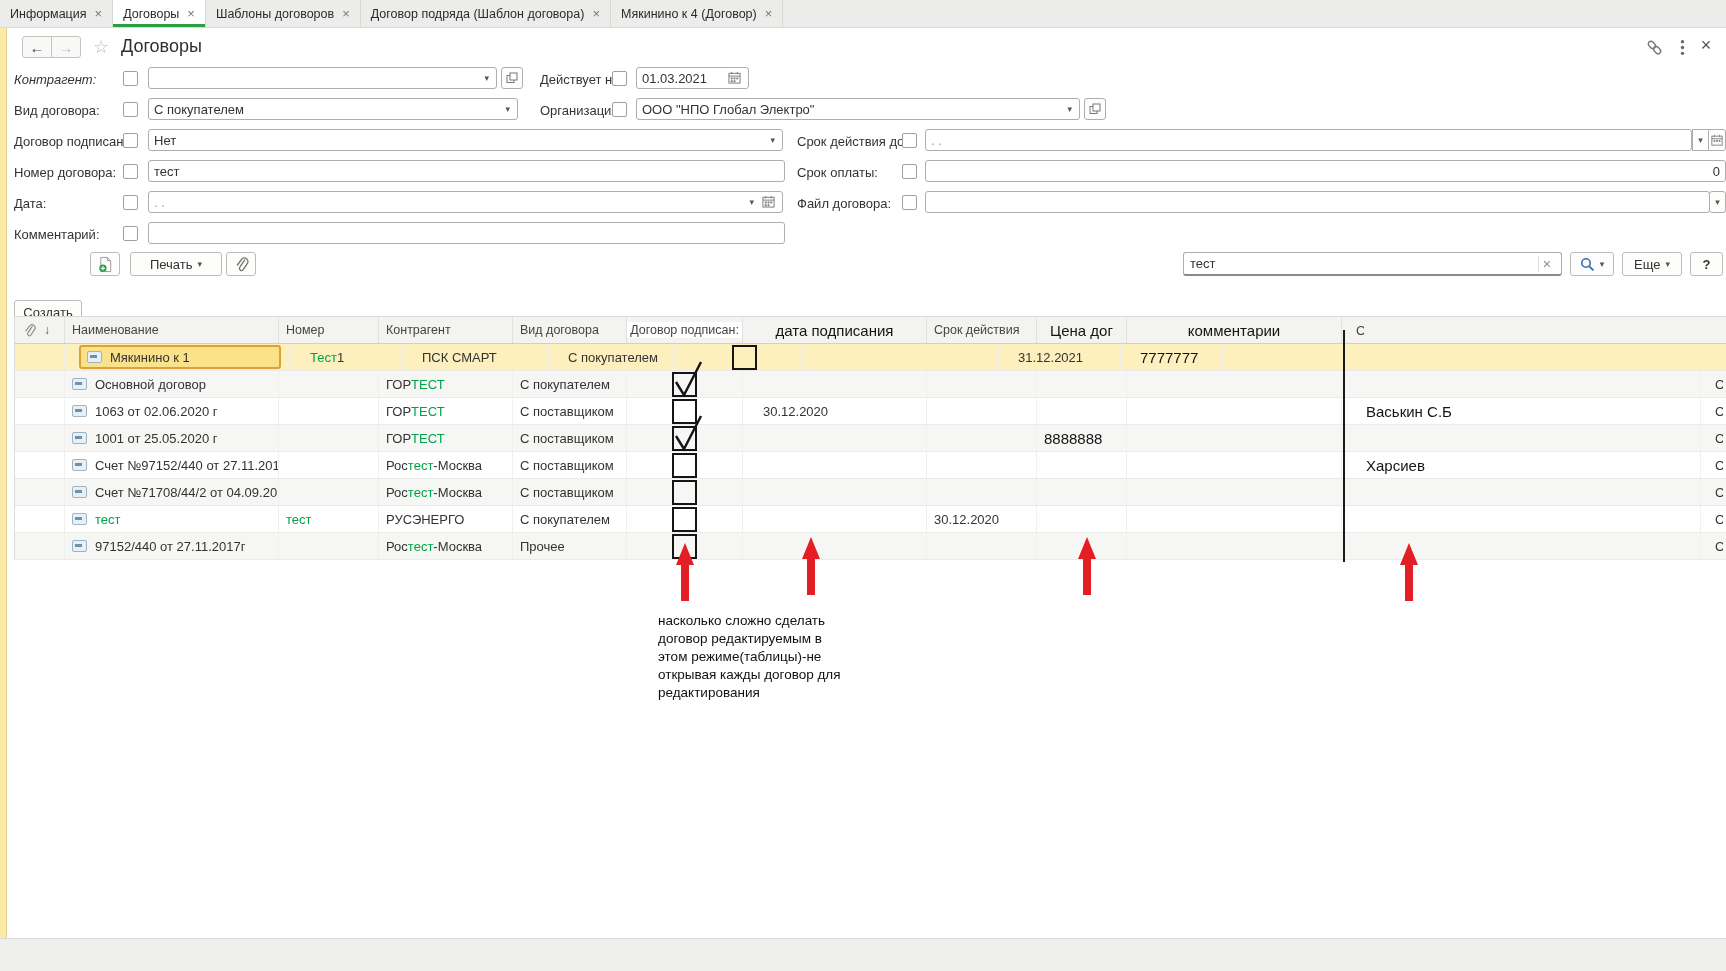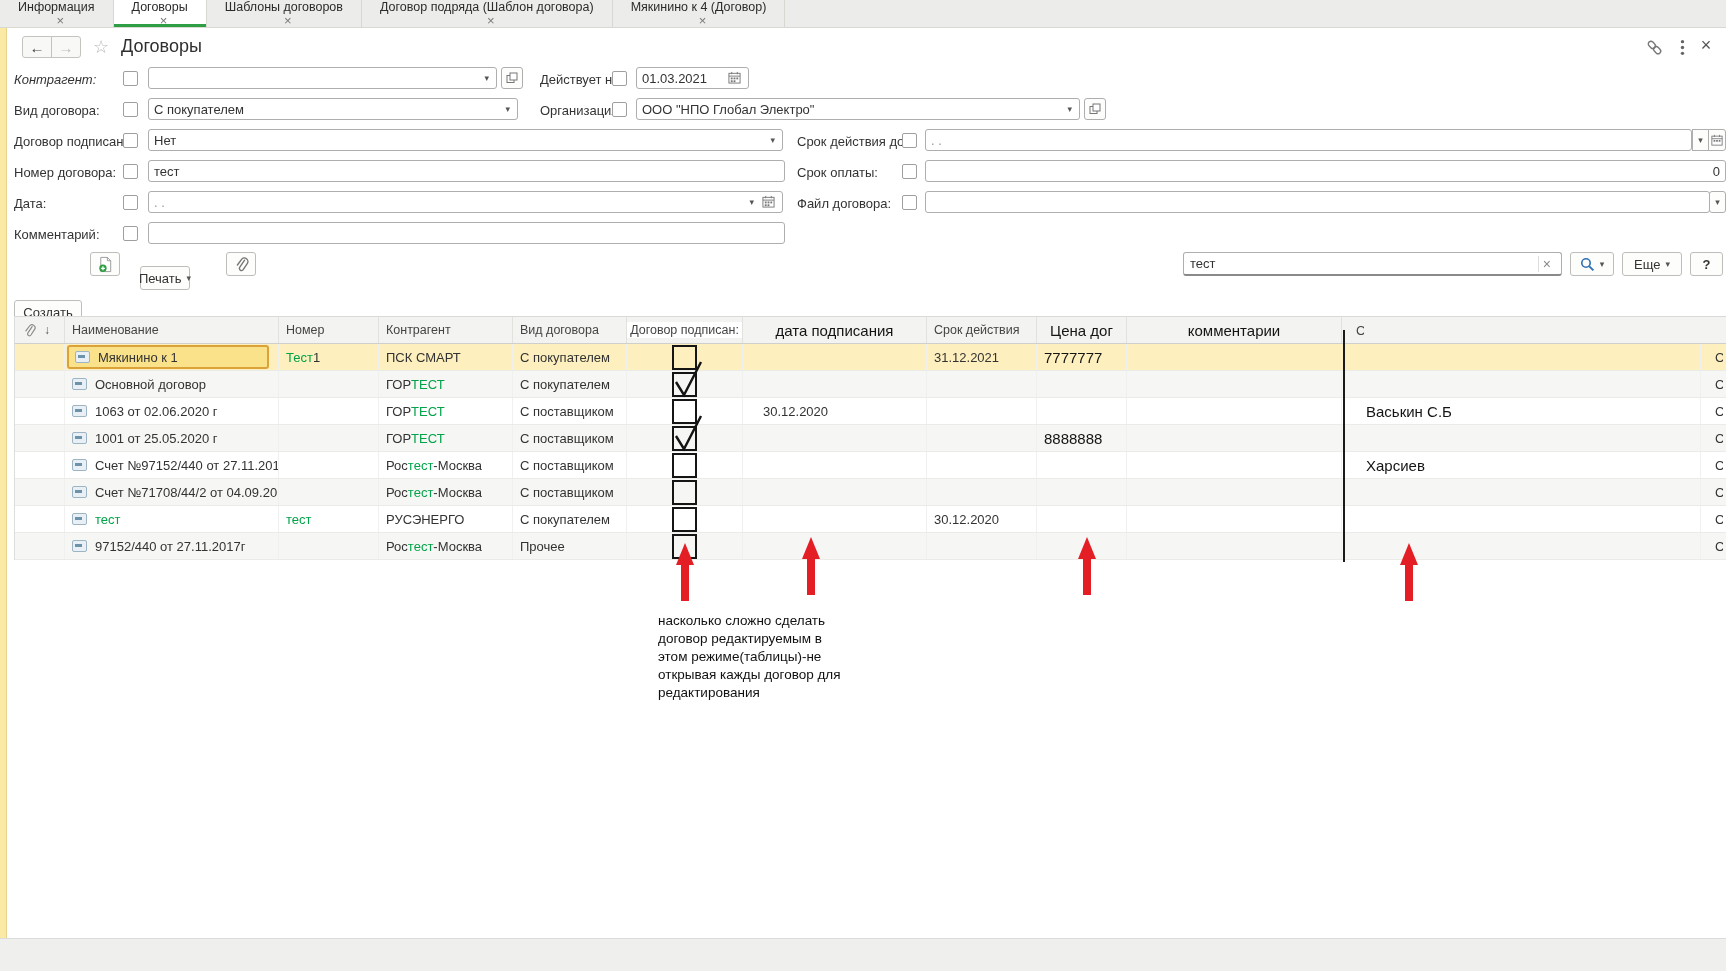--- a/index.html
+++ b/index.html
@@ -1,19 +1,19 @@
 <!DOCTYPE html>
 <html><head>
 <meta charset="utf-8">
 <style>
 html,body{margin:0;padding:0;overflow:hidden;}
 body{width:1726px;height:971px;position:relative;background:#fff;font-family:"Liberation Sans",sans-serif;color:#333;}
 
 .tabbar{position:absolute;left:0;top:0;width:1726px;height:28px;background:#ececea;border-bottom:1px solid #d9d9d4;display:flex;align-items:stretch;box-sizing:border-box;}
-.tab{display:flex;align-items:center;padding:0 18px;font-size:12.5px;color:#2b2b2b;border-right:1px solid #d8d8d3;cursor:default;white-space:nowrap;flex-direction:column;}
+.tab{display:flex;align-items:center;padding:0 10px;font-size:12.5px;color:#2b2b2b;border-right:1px solid #d8d8d3;cursor:default;white-space:nowrap;}
 .tab.active{background:#fff;box-shadow:inset 0 -3px 0 #2e9e44;}
 .tab-close{margin-left:8px;color:#777;font-size:13px;line-height:1;}
 
 .navbtn{position:absolute;width:30px;height:22px;border:1px solid #c3c3c0;background:#f8f8f6;border-radius:3px;display:flex;align-items:center;justify-content:center;font-size:15px;box-sizing:border-box;}
 .star{position:absolute;font-size:18px;color:#b9b9b5;}
 .title{position:absolute;font-size:18px;color:#2f2f2f;}
 .winicon{position:absolute;width:20px;height:20px;display:flex;align-items:center;justify-content:center;color:#666;}
 
 .flabel{position:absolute;font-size:13px;color:#333;white-space:nowrap;}
 .fcheck{position:absolute;width:15px;height:15px;border:1px solid #9f9f9f;border-radius:2px;background:#fff;box-sizing:border-box;}
@@ -32,21 +32,21 @@
 .table{position:absolute;left:14px;top:316px;width:1712px;border-left:1px solid #dddddb;}
 .thead,.trow{display:grid;grid-template-columns:50px 214px 100px 134px 114px 116px 184px 110px 90px 215px 359px 22px;}
 .thead{height:26px;background:#f3f3f1;border-top:1px solid #d9d9d6;border-bottom:1px solid #cfcfcc;align-items:stretch;}
 .hcell{font-size:12.5px;color:#444;padding:0 7px;border-right:1px solid #e1e1de;display:flex;align-items:center;box-sizing:border-box;overflow:hidden;white-space:nowrap;}
 .hcell.center{justify-content:center;}
 .annhdr{font-size:15px;color:#141414;}
 .patch{background:#fff;padding:1px 5px;}
 .sorticon{color:#555;font-size:12px;margin-left:8px;}
 .trow{height:26px;border-bottom:1px solid #ebebe8;background:#fff;}
 .trow.alt{background:#f6f6f4;}
-.trow.selected{background:#fdf0be;}
+.trow.selected{background:#fdf0be;gap:12px;}
 .tcell{font-size:13px;color:#333;display:flex;align-items:center;padding:0 7px;border-right:1px solid #f0f0ee;overflow:visible;box-sizing:border-box;white-space:nowrap;}
 .tcell.clip{overflow:hidden;}
 .tcell.pad20{padding-left:20px;}
 .tcell.pad24{padding-left:24px;}
 .tcell.cbcell{justify-content:center;overflow:visible;}
 .annfont{font-size:15px;color:#141414;}
 .hl{color:#00a34a;}
 .focusbox{border:2px solid #dca23a;background:#fae28a;border-radius:3px;height:24px;display:flex;align-items:center;padding:0 6px;margin-left:-5px;width:calc(100% + 3px);box-sizing:border-box;}
 .rowicon{width:13px;height:10px;border:1px solid #9db4c4;background:#e8f0f6;border-radius:2px;margin-right:8px;position:relative;flex:none;}
 .rowicon::after{content:"";position:absolute;left:2px;top:3px;width:7px;height:3px;background:#6d93ab;}
@@ -251,21 +251,21 @@
     <span>Создать</span>
   </div>
 <div class="btn" style="left:90px;top:252px;width:30px;">
     <svg width="17" height="17" viewBox="0 0 18 18">
       <path d="M4 1.5h7l3.5 3.5v11.5H4z" fill="#fff" stroke="#999"></path>
       <path d="M11 1.5v3.5h3.5" fill="none" stroke="#999"></path>
       <circle cx="6.3" cy="13" r="3.9" fill="#2ea043"></circle>
       <path d="M6.3 10.9v4.2 M4.2 13h4.2" stroke="#fff" stroke-width="1.3"></path>
     </svg>
   </div>
-<div class="btn" style="left:140px;top:252px;width:50px;margin-top:14px;">
+<div class="btn" style="left:130px;top:252px;width:92px;">
     <span>Печать</span>
     <span style="font-size:9px;color:#555;">▾</span>
   </div>
 <div class="btn" style="left:226px;top:252px;width:30px;">
     <svg width="16" height="16" viewBox="0 0 16 16">
       <path d="M11.6 4.2 L6.8 11.2 a2.1 2.1 0 0 0 3.4 2.5 L14.2 7.6 a3.5 3.5 0 0 0 -5.6 -4.2 L4.4 9" fill="none" stroke="#777" stroke-width="1.4" stroke-linecap="round"></path>
     </svg>
   </div>
 
 <div class="search" style="left:1183px;top:252px;width:379px;">

